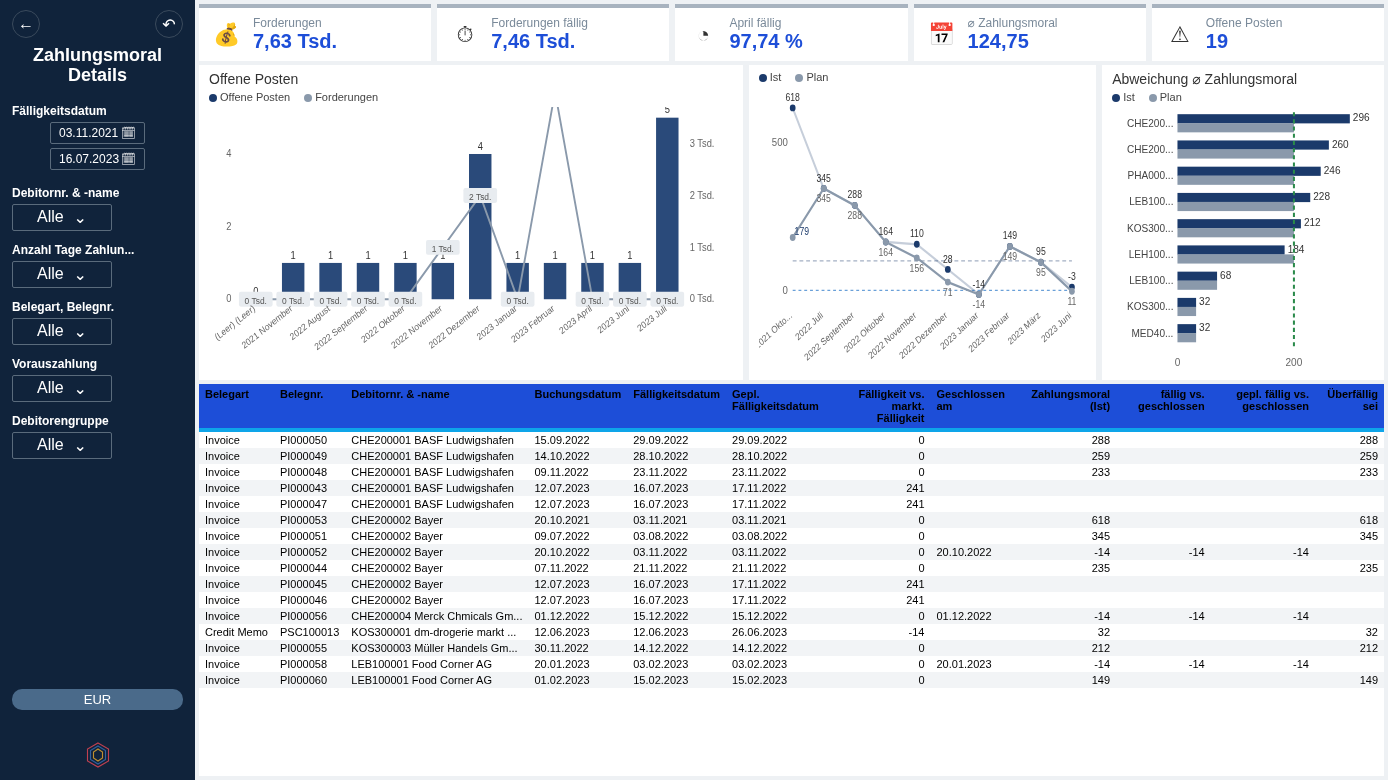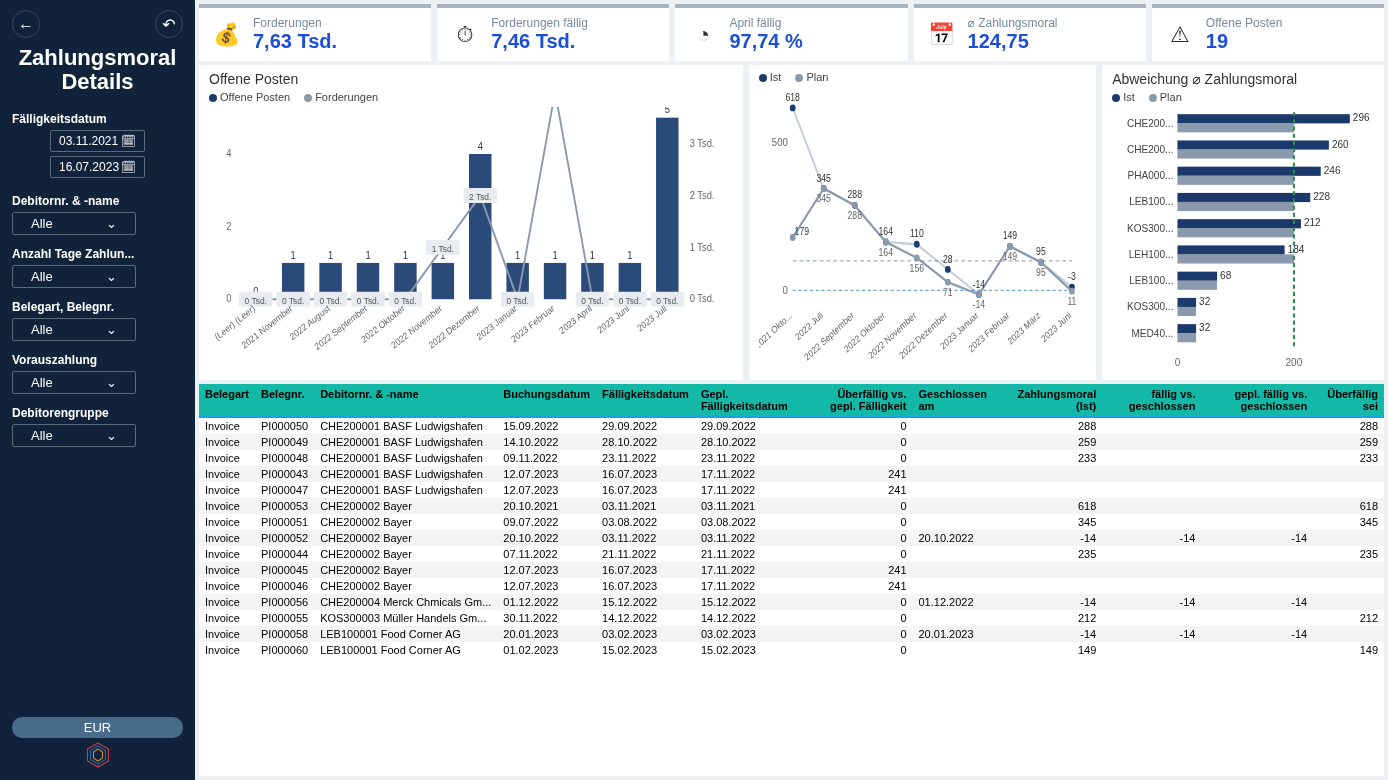--- a/index.html
+++ b/index.html
@@ -1,46 +1,46 @@
 <!DOCTYPE html>
 <html><head>
 <meta charset="utf-8">
 <style>
 *{box-sizing:border-box;margin:0;padding:0;font-family:"Segoe UI",Arial,sans-serif}
 body{background:#eef1f4;width:1388px;height:780px;overflow:hidden;display:flex}
 .sidebar{width:195px;background:#10233b;color:#fff;padding:10px 12px;display:flex;flex-direction:column;position:relative}
 .sb-top{display:flex;justify-content:space-between;margin-bottom:8px}
 .sb-top span{width:28px;height:28px;border:1px solid #3a4a5c;border-radius:50%;display:flex;align-items:center;justify-content:center;font-size:16px;cursor:pointer}
-.sb-title{font-size:22px;font-weight:600;text-align:center;line-height:1.1;margin-bottom:18px}
+.sb-title{font-size:18px;font-weight:600;text-align:center;line-height:1.1;margin-bottom:18px}
 .sb-field{margin-bottom:12px}
 .sb-label{font-size:12px;font-weight:600;margin-bottom:4px;white-space:nowrap;overflow:hidden;text-overflow:ellipsis}
 .sb-date{border:1px solid #5a6b7c;border-radius:2px;padding:3px 8px;font-size:12px;display:flex;justify-content:space-between;align-items:center;margin-bottom:4px;width:95px;margin-left:auto;margin-right:auto;cursor:pointer}
-.sb-select{border:1px solid #5a6b7c;border-radius:2px;padding:3px 18px;font-size:13px;display:flex;justify-content:space-between;align-items:center;width:124px;cursor:pointer}
-.sb-eur{margin-top:auto;margin-bottom:32px;background:#4a6a8a;border-radius:10px;text-align:center;padding:3px;font-size:13px;cursor:pointer}
+.sb-select{border:1px solid #5a6b7c;border-radius:2px;padding:3px 24px;font-size:16px;display:flex;justify-content:space-between;align-items:center;width:100px;cursor:pointer}
+.sb-eur{margin-top:auto;margin-bottom:60px;background:#4a6a8a;border-radius:10px;text-align:center;padding:3px;font-size:13px;cursor:pointer}
 .sb-logo{position:absolute;bottom:10px;left:50%;transform:translateX(-50%);width:30px;height:30px}
 .main{flex:1;display:flex;flex-direction:column;padding:4px;gap:4px;overflow:hidden}
 .kpis{display:flex;gap:6px}
 .kpi{flex:1;background:#fff;border-top:4px solid #a8b3bf;padding:8px 12px;display:flex;gap:10px;align-items:center}
 .kpi-icon{width:32px;height:32px;display:flex;align-items:center;justify-content:center;font-size:22px;color:#333}
 .kpi-text{display:flex;flex-direction:column}
 .kpi-label{font-size:12px;color:#7a8a9a}
 .kpi-value{font-size:20px;font-weight:600;color:#1d4ed8}
 .charts{display:flex;gap:6px;height:315px}
 .panel{background:#fff;padding:6px 10px;display:flex;flex-direction:column}
 .p1{flex:1.6}
 .p2{flex:1}
 .p3{flex:0.8}
 .p-title{font-size:14px;color:#333;margin-bottom:4px}
 .legend{display:flex;gap:14px;font-size:11px;color:#444;margin-bottom:4px;justify-content:flex-start}
 .p1 .legend{justify-content:flex-start}
 .leg-dot{display:inline-block;width:8px;height:8px;border-radius:50%;margin-right:3px;vertical-align:middle}
 .chart-body{flex:1;position:relative}
 .table-wrap{flex:1;background:#fff;overflow:auto;position:relative}
 table{width:100%;border-collapse:collapse;font-size:11px}
-th{text-align:left;font-weight:600;padding:4px 6px;vertical-align:top;border-bottom:2px solid #0ea5e9;background:#14b8a6;position:sticky;top:0}
+th{text-align:left;font-weight:600;padding:4px 6px;vertical-align:top;border-bottom:4px solid #0ea5e9;background:#1d4ed8;position:sticky;top:0}
 td{padding:2px 6px;white-space:nowrap}
 tbody tr:nth-child(even){background:#f2f4f6}
 .num{text-align:right}
 svg text{font-family:"Segoe UI",Arial,sans-serif}
 </style>
 </head>
 <body>
 
 <div class="sidebar">
   <div class="sb-top">
@@ -356,21 +356,21 @@
   <div class="table-wrap">
     <table>
       <thead>
           <tr id="thead-row">
             <th class="">Belegart</th>
             <th class="">Belegnr.</th>
             <th class="">Debitornr. &amp; -name</th>
             <th class="">Buchungsdatum</th>
             <th class="">Fälligkeitsdatum</th>
             <th class="">Gepl. Fälligkeitsdatum</th>
-            <th class="num">Überfällig vs. gepl. Fälligkeit</th>
+            <th class="num">Fälligkeit vs. markt. Fälligkeit</th>
             <th class="">Geschlossen am</th>
             <th class="num">Zahlungsmoral (Ist)</th>
             <th class="num">fällig vs. geschlossen</th>
             <th class="num">gepl. fällig vs. geschlossen</th>
             <th class="num">Überfällig sei</th>
           </tr>
         </thead>
       <tbody id="tbody">
           <tr>
             <td class="">Invoice</td>
@@ -534,20 +534,34 @@
             <td class="">15.12.2022</td>
             <td class="">15.12.2022</td>
             <td class="num">0</td>
             <td class="">01.12.2022</td>
             <td class="num">-14</td>
             <td class="num">-14</td>
             <td class="num">-14</td>
             <td class="num"></td>
           </tr>
           <tr>
+            <td class="">Credit Memo</td>
+            <td class="">PSC100013</td>
+            <td class="">KOS300001 dm-drogerie markt ...</td>
+            <td class="">12.06.2023</td>
+            <td class="">12.06.2023</td>
+            <td class="">26.06.2023</td>
+            <td class="num">-14</td>
+            <td class=""></td>
+            <td class="num">32</td>
+            <td class="num"></td>
+            <td class="num"></td>
+            <td class="num">32</td>
+          </tr>
+          <tr>
             <td class="">Invoice</td>
             <td class="">PI000055</td>
             <td class="">KOS300003 Müller Handels Gm...</td>
             <td class="">30.11.2022</td>
             <td class="">14.12.2022</td>
             <td class="">14.12.2022</td>
             <td class="num">0</td>
             <td class=""></td>
             <td class="num">212</td>
             <td class="num"></td>

